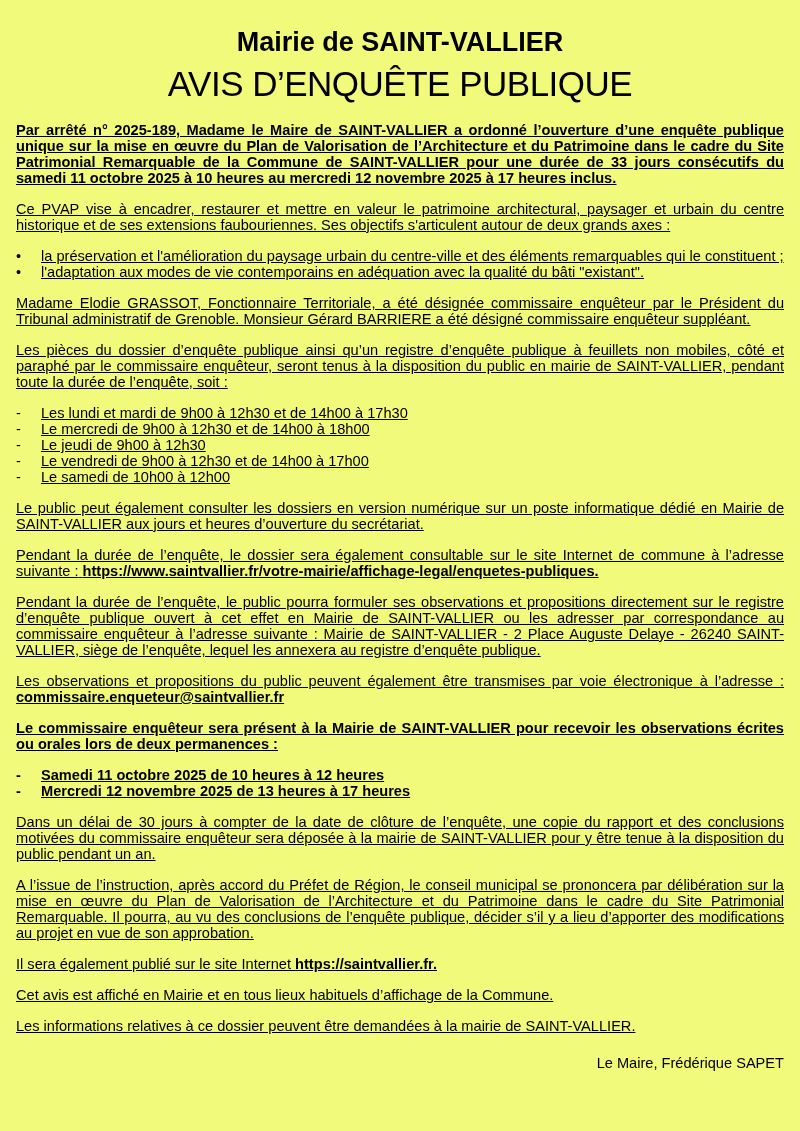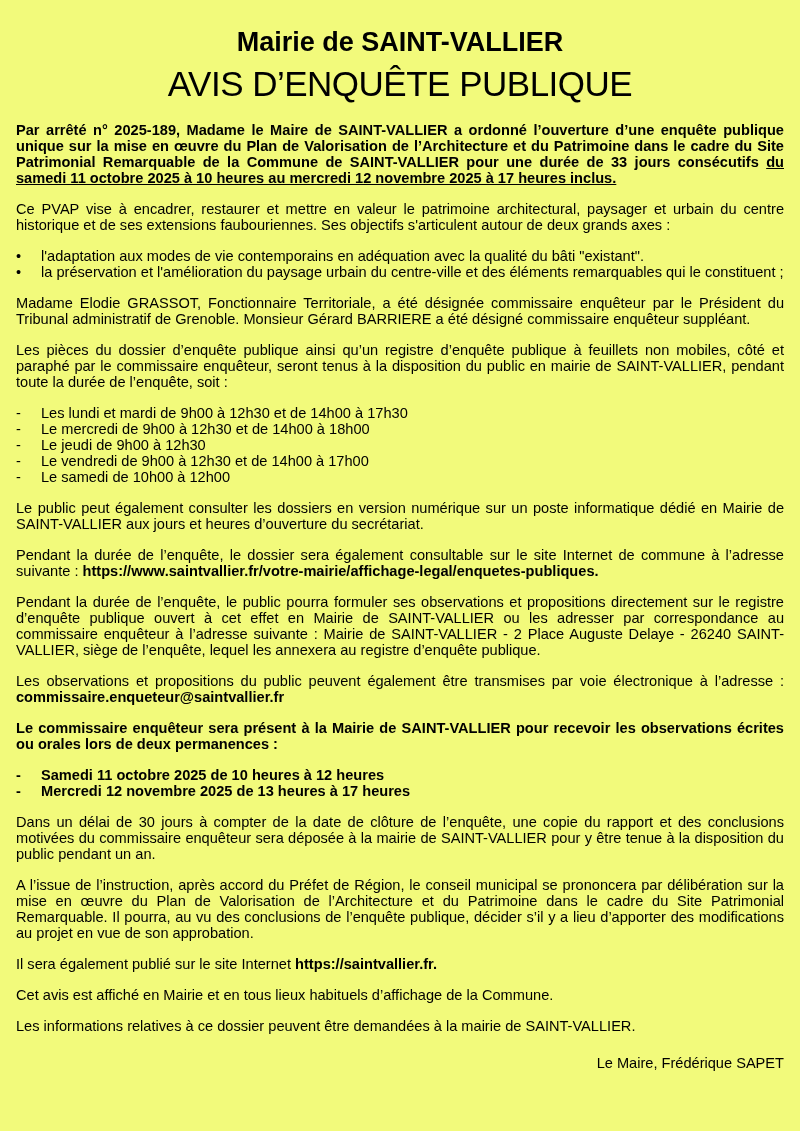--- a/index.html
+++ b/index.html
@@ -26,21 +26,21 @@
   }
   .main-title {
     text-align: center;
     font-weight: normal;
     font-size: 35px;
     line-height: 52px;
     letter-spacing: -0.5px;
     margin: 0 0 12px 0;
     white-space: nowrap;
   }
-  p { margin: 0 0 15px 0; text-align: justify; }
+  p { margin: 0 0 15px 0; text-align: justify; text-decoration: underline; }
   .bold { font-weight: bold; }
   .underline { text-decoration: underline; }
   .list { margin: 0 0 15px 0; }
   .list-item { margin: 0; text-align: left; }
   .marker { display: inline-block; width: 25px; }
   .footer { text-align: right; margin-top: 20px; }
   .footer div { line-height: 18px; }
 </style>
 </head>
 <body>
@@ -48,22 +48,22 @@
 <div class="page">
 
   <div class="org-title">Mairie de SAINT-VALLIER</div>
   <div class="main-title">AVIS D’ENQUÊTE PUBLIQUE</div>
 
   <p class="bold"><span>Par arrêté n° 2025-189, Madame le Maire de SAINT-VALLIER a ordonné l’ouverture d’une enquête publique unique sur la mise en œuvre du Plan de Valorisation de l’Architecture et du Patrimoine dans le cadre du Site Patrimonial Remarquable de la Commune de SAINT-VALLIER pour une durée de 33 jours consécutifs </span><span class="underline">du samedi 11 octobre 2025 à 10 heures au mercredi 12 novembre 2025 à 17 heures inclus.</span></p>
 
   <p>Ce PVAP vise à encadrer, restaurer et mettre en valeur le patrimoine architectural, paysager et urbain du centre historique et de ses extensions faubouriennes. Ses objectifs s'articulent autour de deux grands axes :</p>
 
   <div class="list">
+    <p class="list-item"><span class="marker">•</span><span>la préservation et l'amélioration du paysage urbain du centre-ville et des éléments remarquables qui le constituent ;</span></p>
     <p class="list-item"><span class="marker">•</span><span>l'adaptation aux modes de vie contemporains en adéquation avec la qualité du bâti "existant".</span></p>
-    <p class="list-item"><span class="marker">•</span><span>la préservation et l'amélioration du paysage urbain du centre-ville et des éléments remarquables qui le constituent ;</span></p>
   </div>
 
   <p>Madame Elodie GRASSOT, Fonctionnaire Territoriale, a été désignée commissaire enquêteur par le Président du Tribunal administratif de Grenoble. Monsieur Gérard BARRIERE a été désigné commissaire enquêteur suppléant.</p>
 
   <p>Les pièces du dossier d’enquête publique ainsi qu’un registre d’enquête publique à feuillets non mobiles, côté et paraphé par le commissaire enquêteur, seront tenus à la disposition du public en mairie de SAINT-VALLIER, pendant toute la durée de l’enquête, soit :</p>
 
   <div class="list">
     <p class="list-item"><span class="marker">-</span><span>Les lundi et mardi de 9h00 à 12h30 et de 14h00 à 17h30</span></p>
     <p class="list-item"><span class="marker">-</span><span>Le mercredi de 9h00 à 12h30 et de 14h00 à 18h00</span></p>
     <p class="list-item"><span class="marker">-</span><span>Le jeudi de 9h00 à 12h30</span></p>

